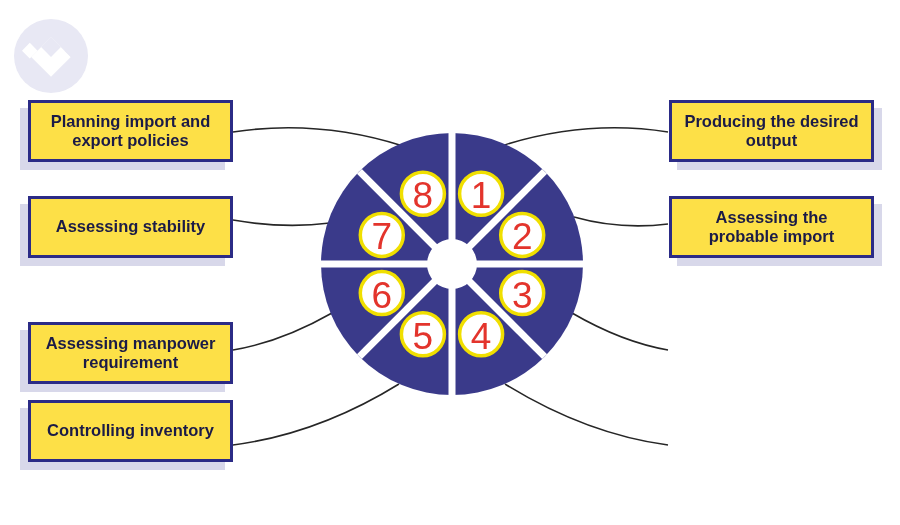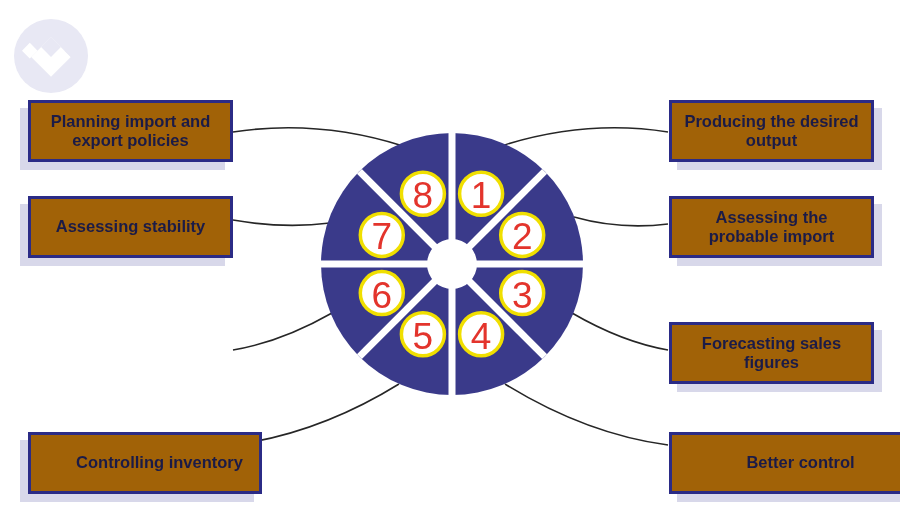--- a/index.html
+++ b/index.html
@@ -19,21 +19,21 @@
     position: absolute;
     left: 0;
     top: 0;
     width: 900px;
     height: 525px;
   }
   .label-box {
     position: absolute;
     width: 199px;
     height: 56px;
-    background: #a16207;
+    background: #fde047;
     border: 3px solid #2b2b86;
     display: flex;
     align-items: center;
     justify-content: center;
     text-align: center;
     font-weight: bold;
     font-size: 16.5px;
     line-height: 1.18;
     color: #1b1b47;
     box-sizing: content-box;
@@ -49,21 +49,21 @@
   .label-box span {
     display: block;
     max-width: 190px;
   }
   .label-box span.w150 {
     max-width: 152px;
   }
   .row-1 { top: 100px; }
   .row-2 { top: 196px; }
   .row-3 { top: 322px; }
-  .row-4 { top: 432px; padding-left: 29px; }
+  .row-4 { top: 400px; }
   .logo-badge {
     position: absolute;
     left: 12px;
     top: 17px;
     width: 78px;
     height: 78px;
   }
   .wheel-number {
     font-family: "Liberation Sans", sans-serif;
     font-size: 37px;
@@ -134,30 +134,27 @@
       </g>
     </g>
   </svg>
 
   <div class="label-box left-col row-1">
     <span>Planning import and export policies</span>
   </div>
   <div class="label-box left-col row-2">
     <span>Assessing stability</span>
   </div>
+  <div class="label-box left-col row-3">
+    <span>Assessing manpower requirement</span>
+  </div>
   <div class="label-box left-col row-4">
     <span>Controlling inventory</span>
   </div>
 
   <div class="label-box right-col row-1">
     <span>Producing the desired output</span>
   </div>
   <div class="label-box right-col row-2">
     <span class="w150">Assessing the probable import</span>
   </div>
-  <div class="label-box right-col row-3">
-    <span class="w150">Forecasting sales figures</span>
-  </div>
-  <div class="label-box right-col row-4">
-    <span>Better control</span>
-  </div>
 
 </div>
 
 </body></html>

